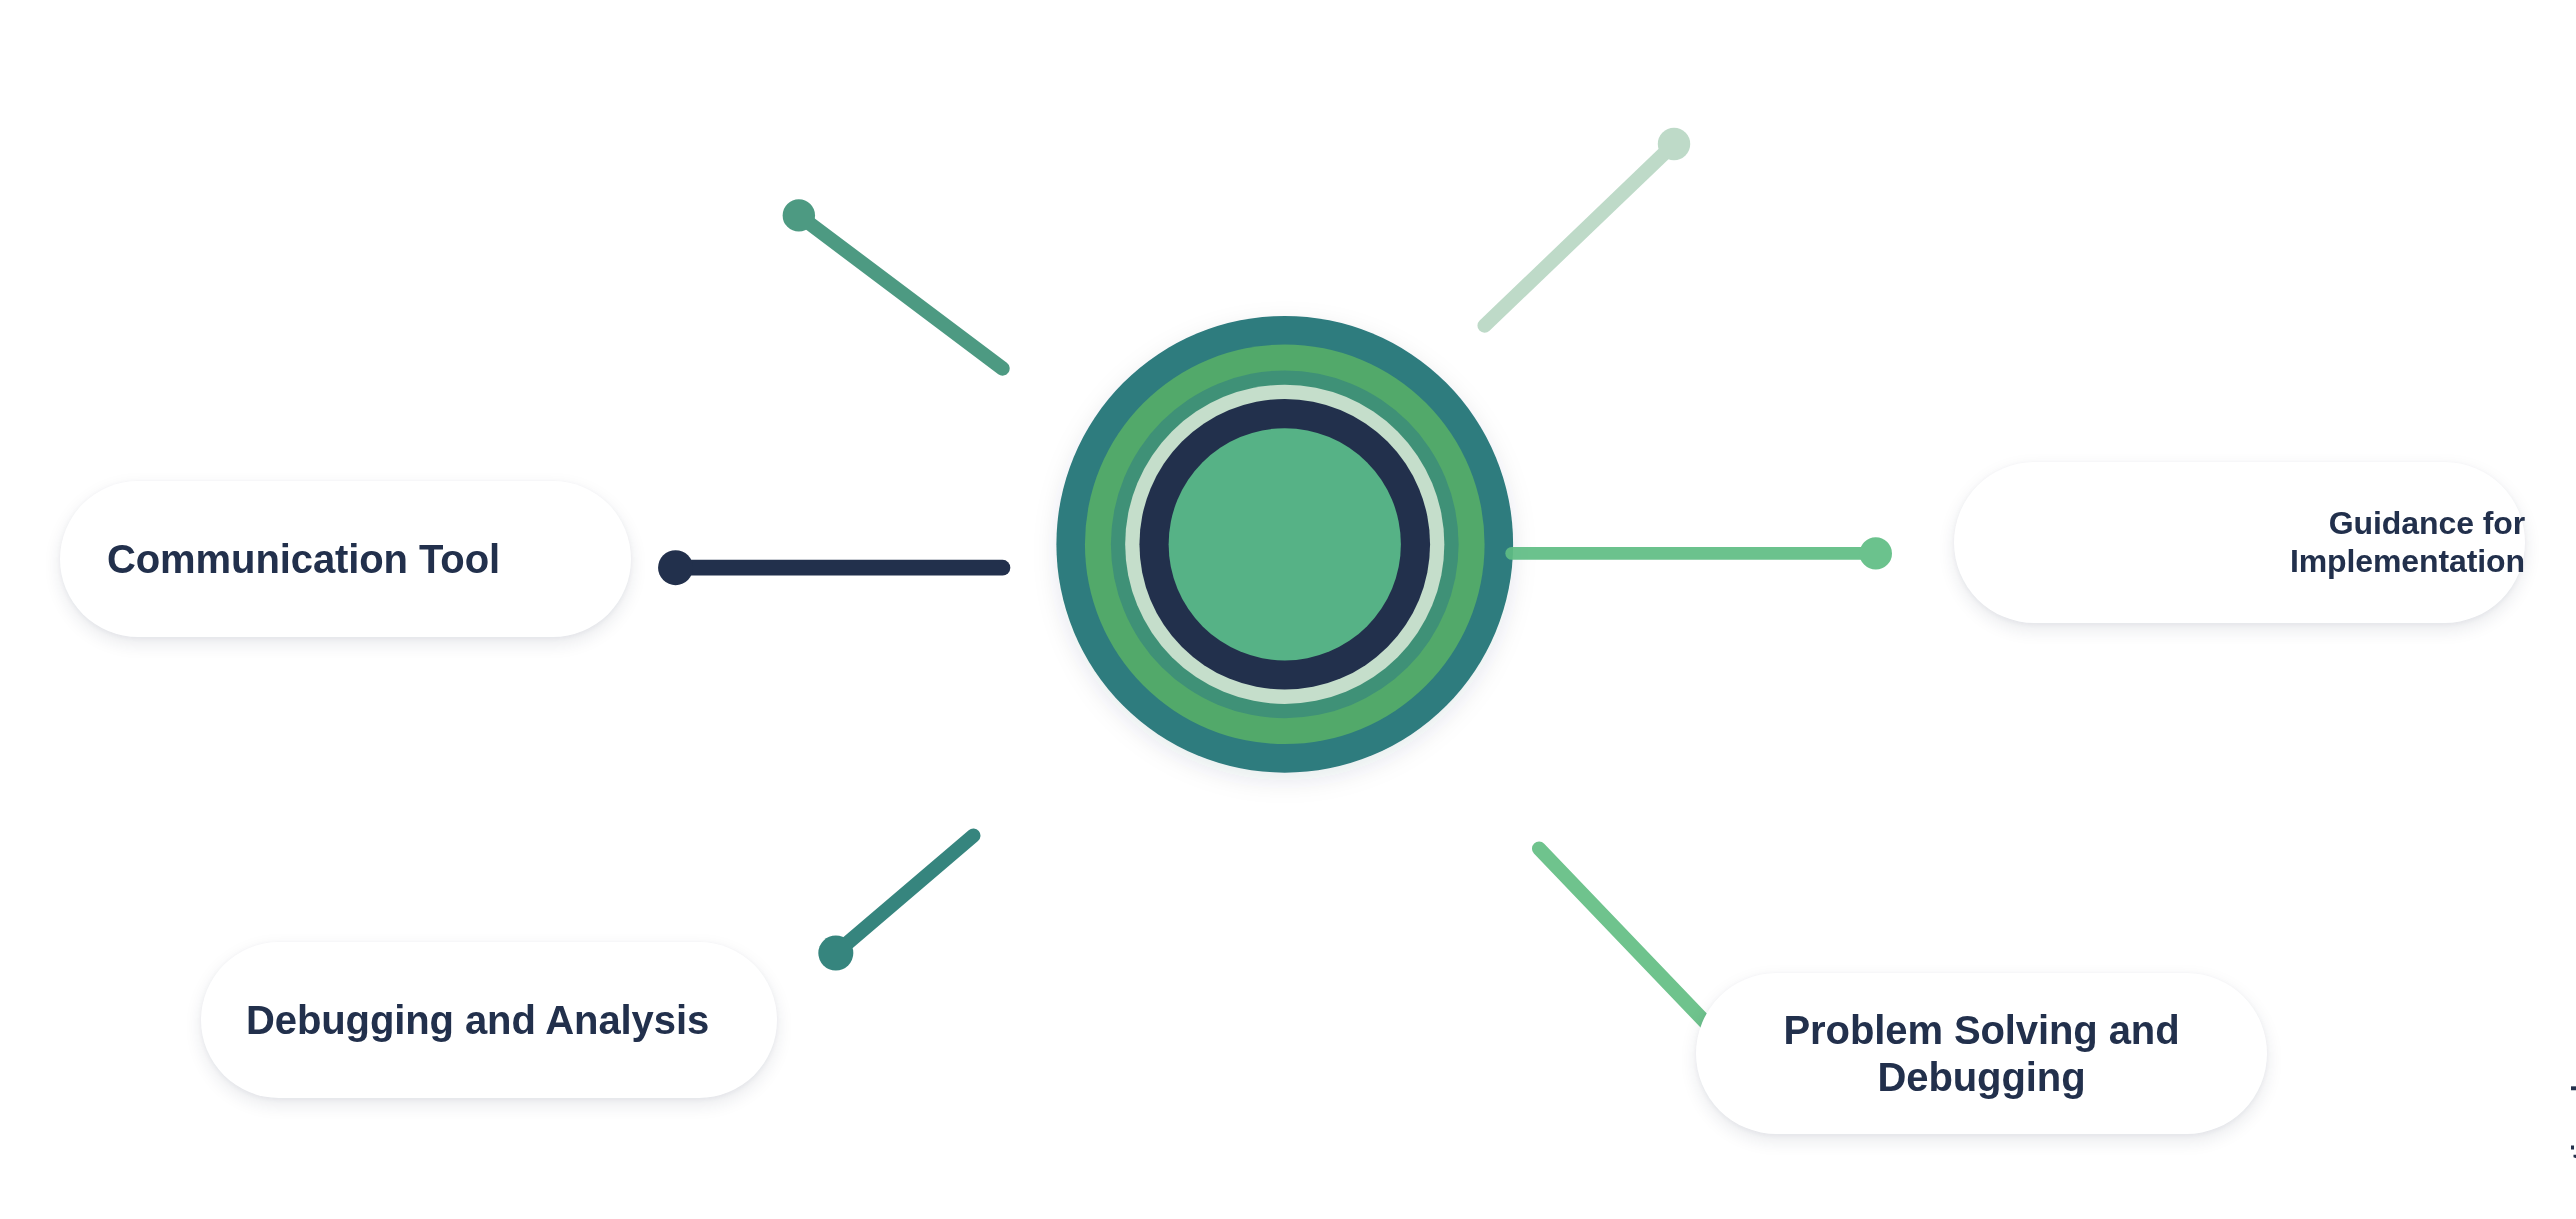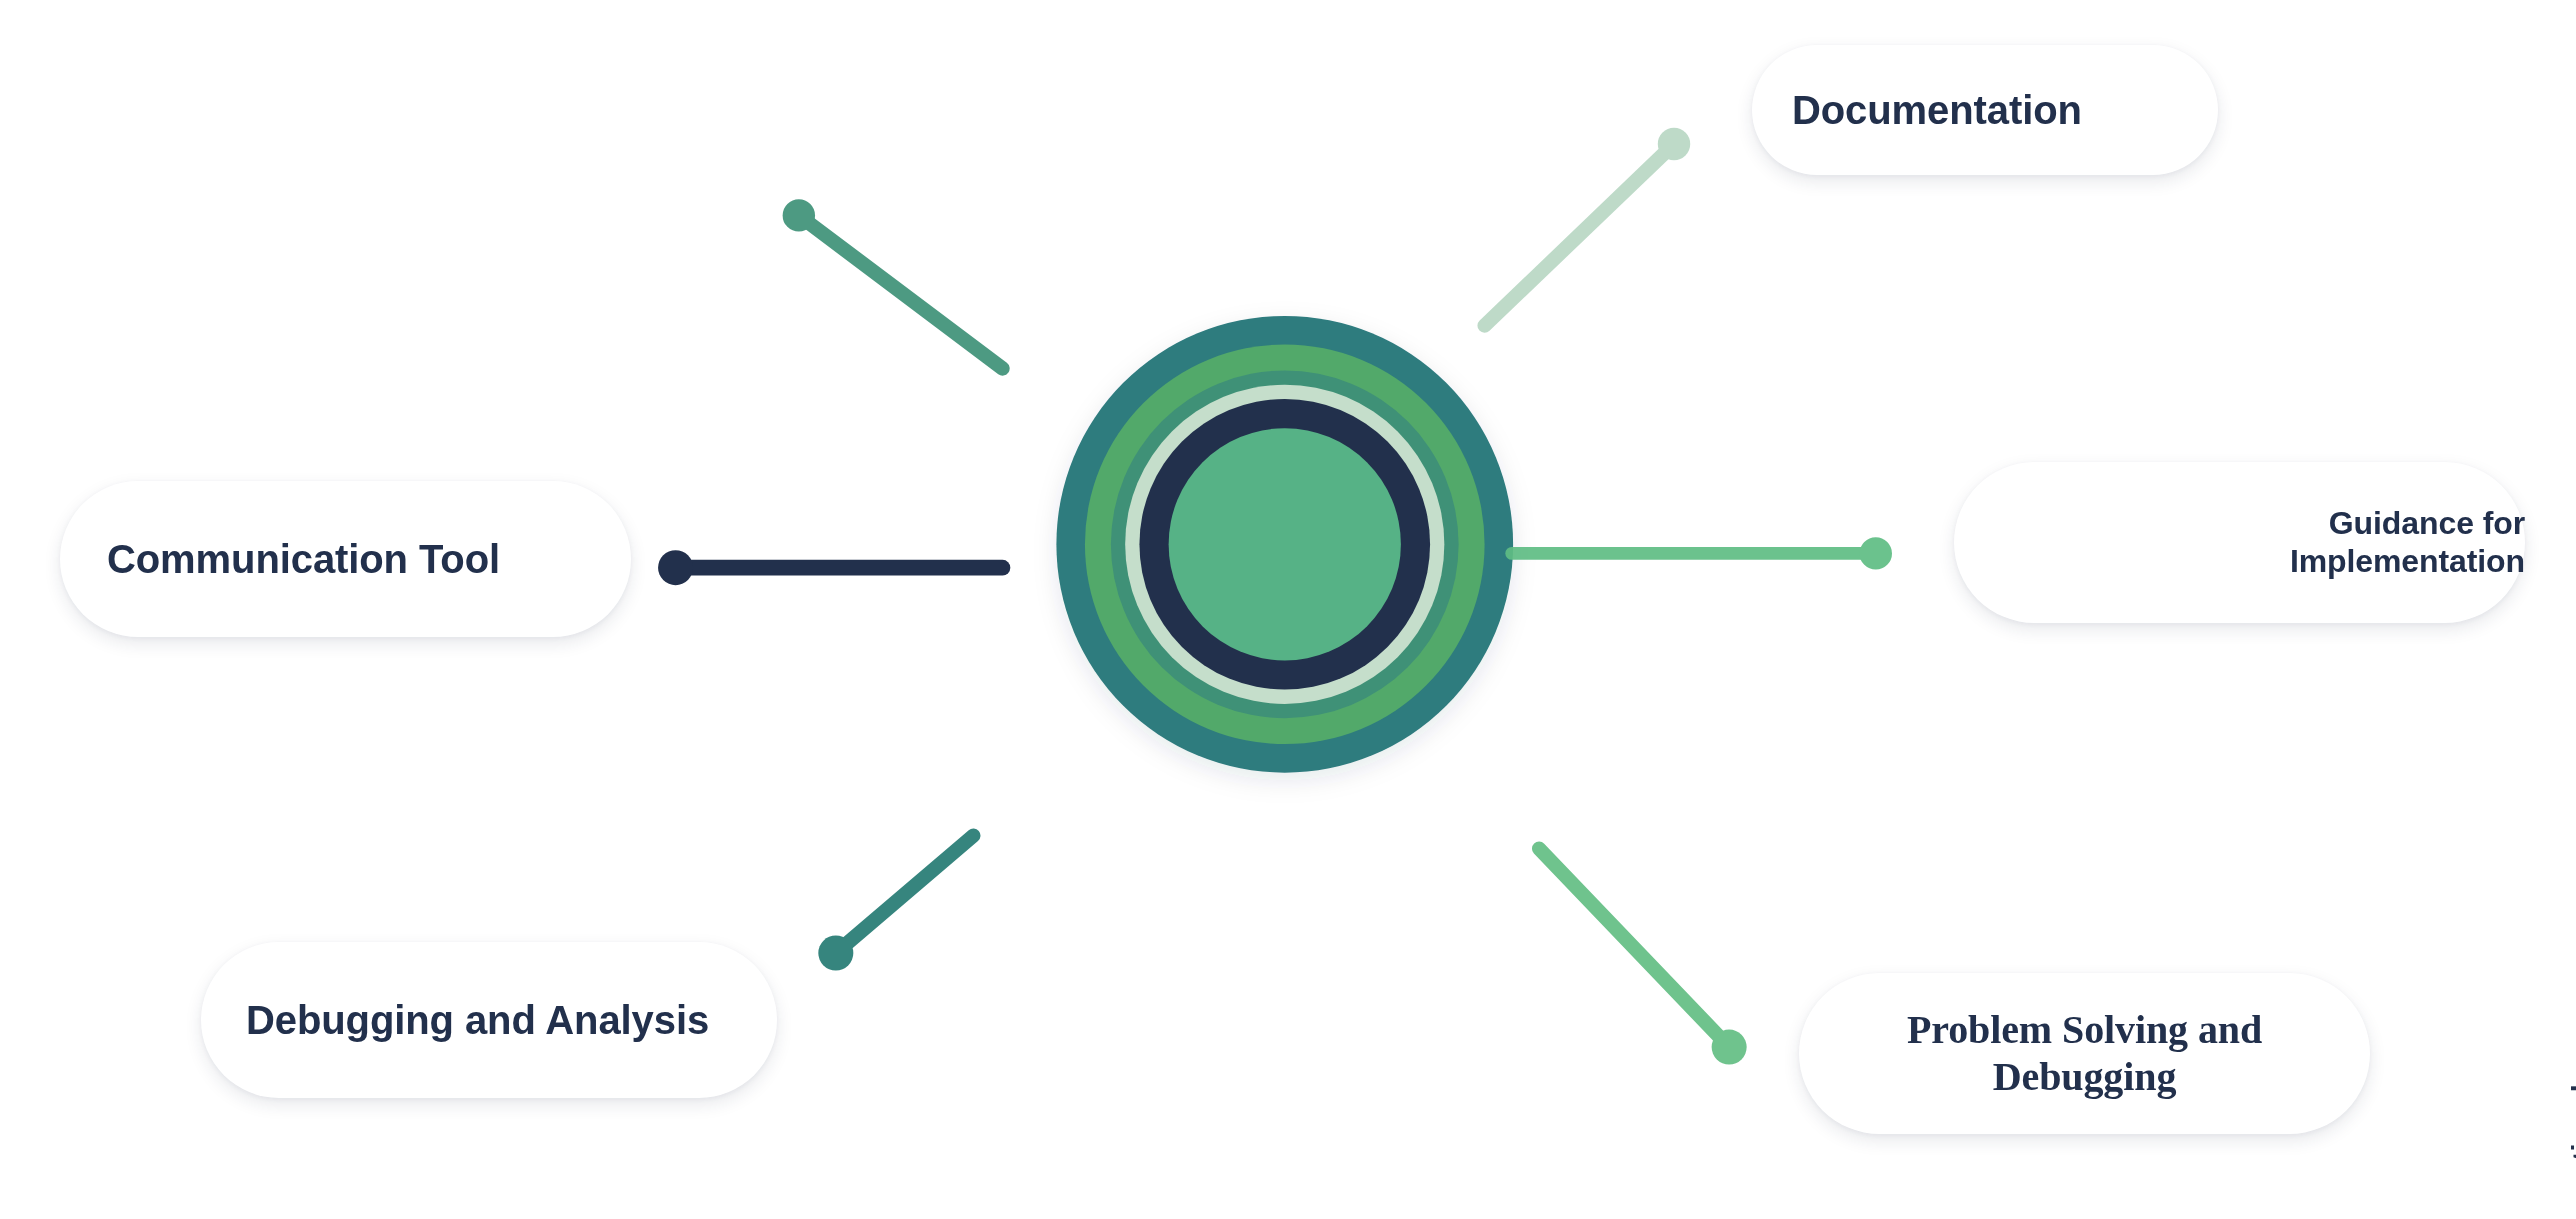--- a/index.html
+++ b/index.html
@@ -47,21 +47,21 @@
 
   #card-communication-tool{ left:60px; top:481px; width:571px; height:156px; }
   #card-communication-tool .label{ font-size:40px; text-align:left; padding-left:47px; width:100%; }
 
   #card-guidance-implementation{ left:1954px; top:462px; width:571px; height:161px; }
   #card-guidance-implementation .label{ font-size:32px; text-align:right; width:100%; }
 
   #card-planning-analysis{ left:201px; top:942px; width:576px; height:156px; }
   #card-planning-analysis .label{ font-size:40px; text-align:left; padding-left:45px; width:100%; }
 
-  #card-problem-solving{ left:1799px; top:973px; width:571px; height:161px;font-family:Liberation Serif, serif; }
+  #card-problem-solving{ left:1696px; top:973px; width:571px; height:161px; }
   #card-problem-solving .label{ font-size:40px; text-align:center; width:100%; }
 
   
   #copyright{
     position:absolute;
     right:9px;
     top:789px;
     transform-origin:100% 0;
     transform:rotate(-90deg) translate(-100%,0);
     color:#22304C;
@@ -120,23 +120,20 @@
       <circle cx="1288" cy="1469" r="27" fill="#2C7F78"></circle>
     </g>
 
     <g opacity="0.92">
       <line x1="2665" y1="1614" x2="2372" y2="1308" stroke="#63BE84" stroke-width="22" stroke-linecap="round"></line>
       <circle cx="2665" cy="1614" r="27" fill="#63BE84"></circle>
     </g>
   </svg>
 
 
-  <div class="card" id="card-documentation">
-    <span class="label">Documentation</span>
-  </div>
 
   <div class="card" id="card-communication-tool">
     <span class="label">Communication Tool</span>
   </div>
 
   <div class="card" id="card-guidance-implementation">
     <span class="label">Guidance for
 Implementation</span>
   </div>
 

